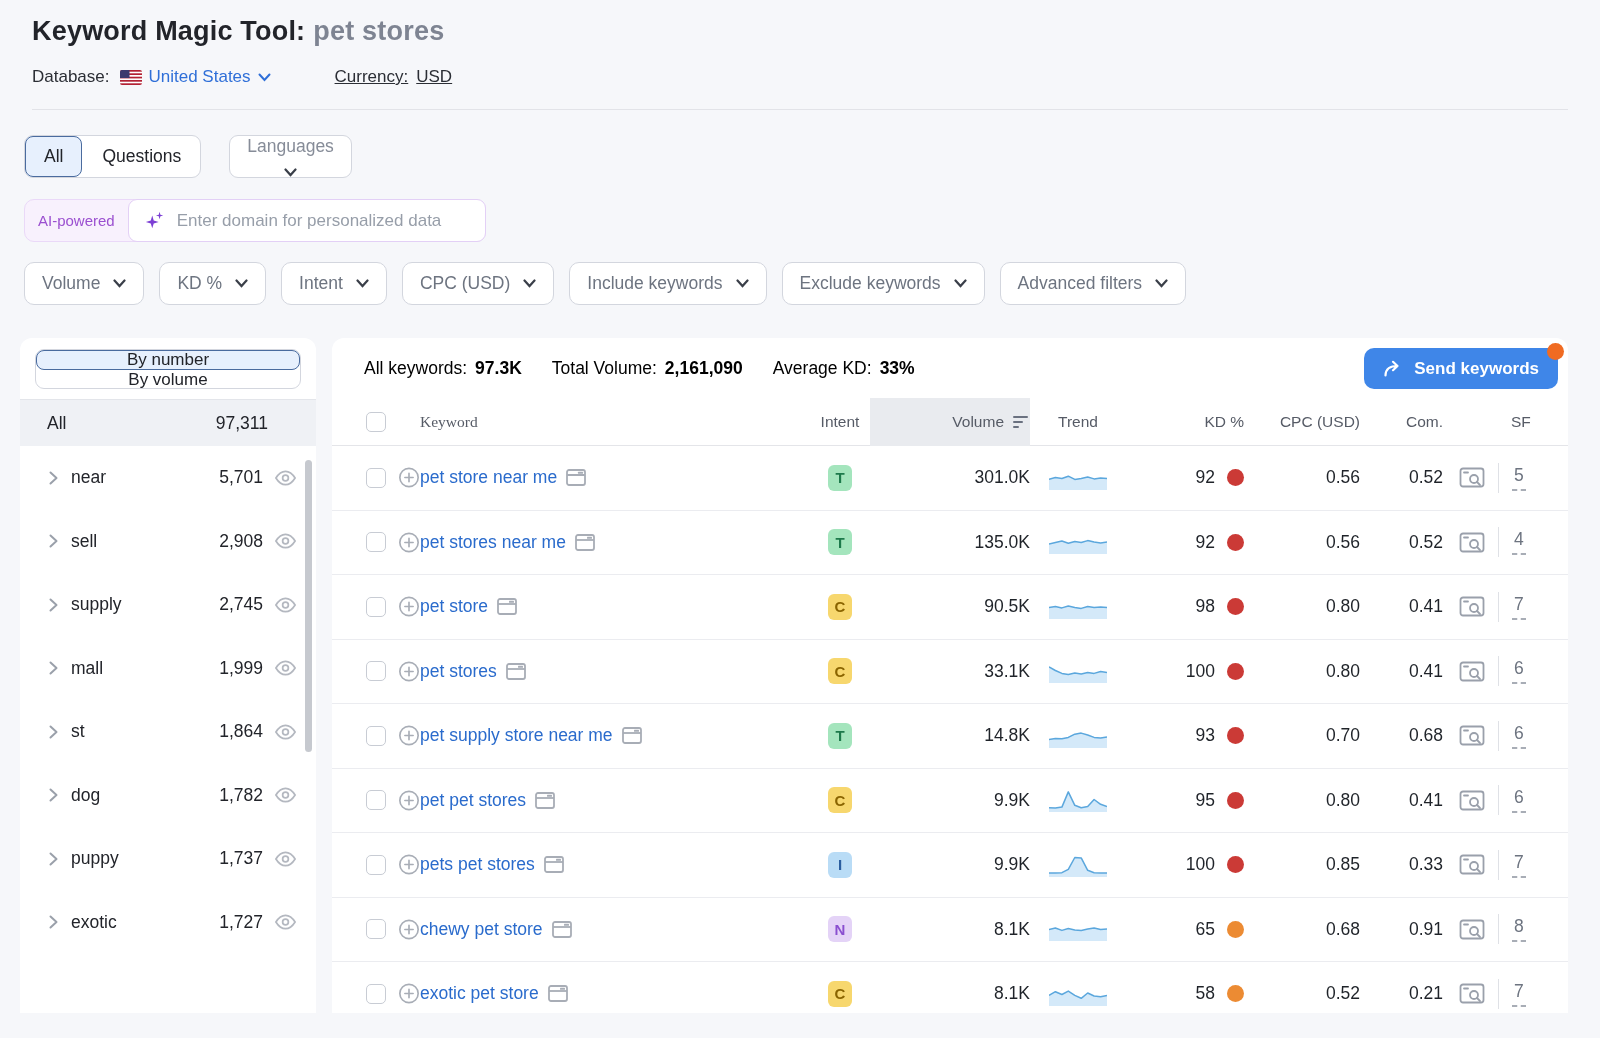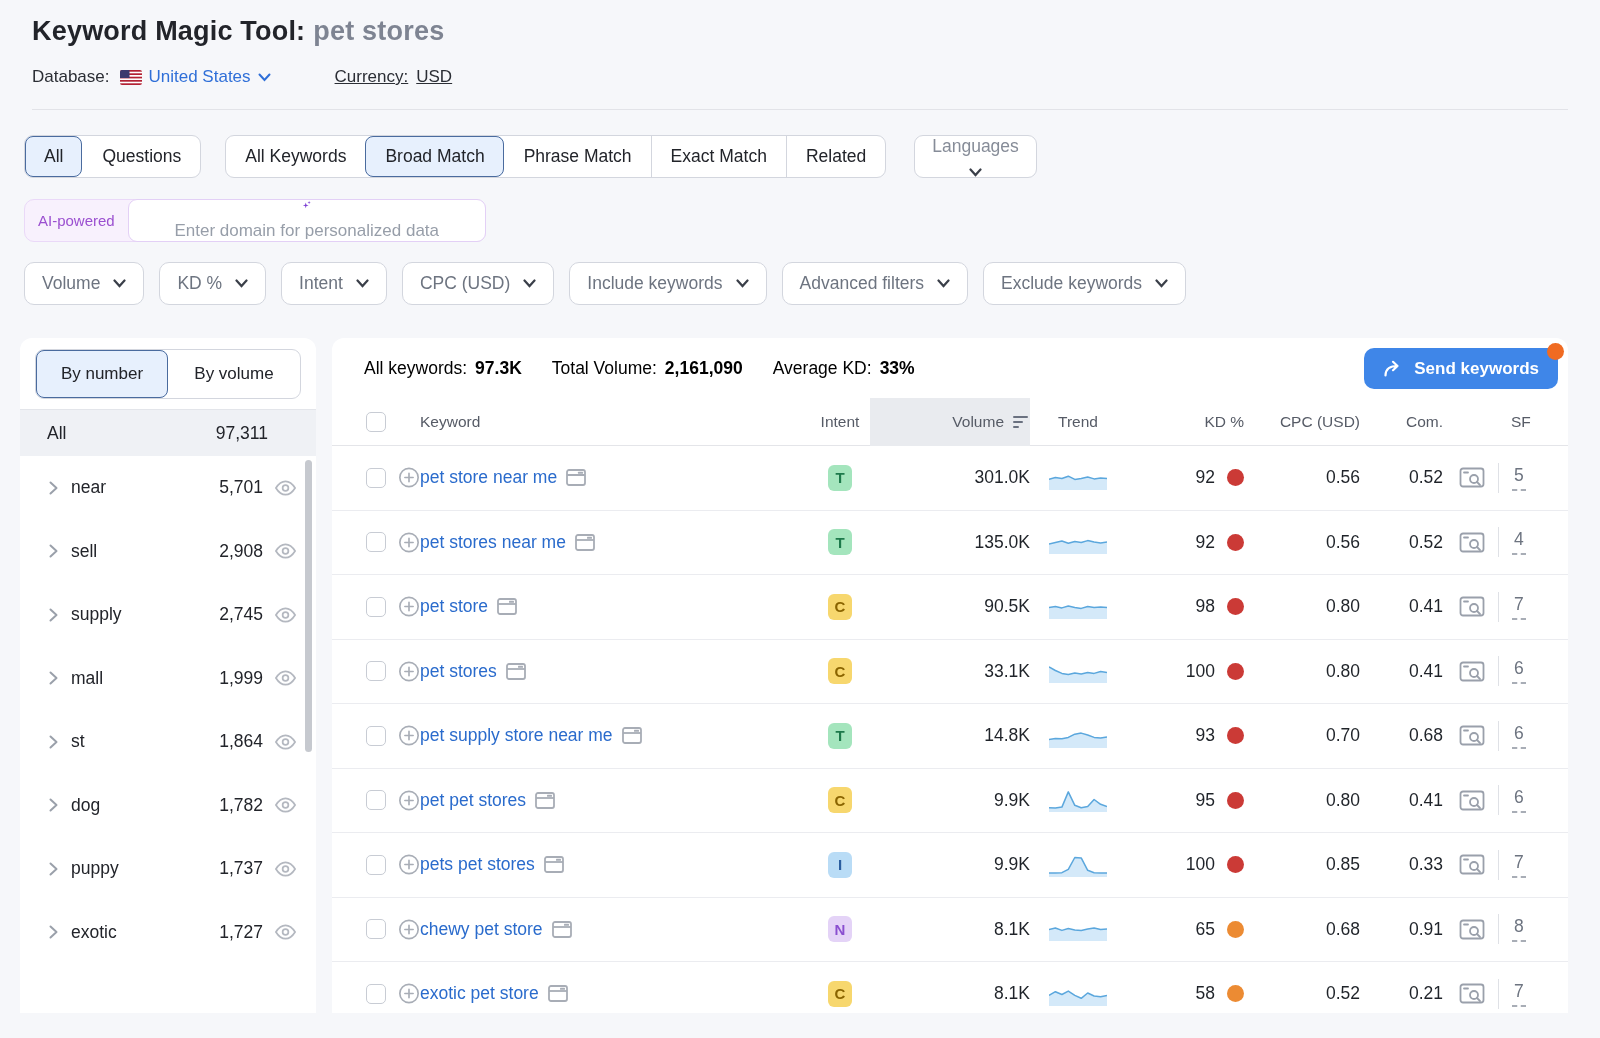--- a/index.html
+++ b/index.html
@@ -30,35 +30,35 @@
   .seg .tab.active + .tab { border-left-color:transparent; }
   .lang-btn { height:43px; margin-left:28px; padding:0 17px; background:#fff; border:1px solid #d3d6de;
               border-radius:9px; color:#868c98; font-size:17.5px; font-family:inherit;
               display:flex; align-items:center; gap:11px; cursor:pointer;flex-direction:column; }
 
   
   .ai-row { margin:21px 0 0 24px; display:inline-flex; align-items:center; height:43px;
             background:#f8f1fd; border:1px solid #ead9f8; border-radius:10px; padding-left:13px; }
   .ai-badge { color:#9b50d0; font-size:15px; margin-right:13px; }
   .ai-input { display:flex; align-items:center; gap:11px; background:#fff; border:1px solid #e3d0f6;
-              border-radius:9px; height:43px; padding:0 15px; width:358px; margin:-1px -1px -1px 0;flex-direction:column; }
+              border-radius:9px; height:43px; padding:0 15px; width:358px; margin:-1px -1px -1px 0; }
   .ai-ph { color:#979ea9; font-size:17px; }
 
   
   .filters-row { display:flex; gap:15px; margin:20px 0 0 24px; }
   .chip { height:43px; border:1px solid #d3d6de; border-radius:10px; background:#fff; color:#6d7480;
           font-size:17.5px; font-family:inherit; display:flex; align-items:center; gap:13px;
           padding:0 17px; cursor:pointer; white-space:nowrap; }
 
   
   .content { display:flex; gap:16px; margin-top:33px; padding:0 32px 0 20px; height:675px; }
 
   
   .sidebar { width:296px; background:#fff; border-radius:12px 12px 0 0; position:relative; overflow:hidden; flex:none; }
-  .side-toggle { margin:11px 15px 10px 15px; display:flex; border:1px solid #d3d6de; border-radius:9px; height:50px; }
+  .side-toggle { margin:11px 15px 10px 15px; display:flex; border:1px solid #d3d6de; border-radius:9px; height:40px;flex-direction:column; }
   .side-toggle .tab { flex:1; display:flex; align-items:center; justify-content:center; font-size:17px; cursor:pointer; }
   .side-toggle .tab.active { background:#e7f0fd; outline:1.5px solid #4a6b9e; outline-offset:-1px; border-radius:8px; }
   .all-row { display:flex; align-items:center; height:47px; background:#eff1f5; border-top:1px solid #e3e5ea;
              padding:0 48px 0 27px; font-size:17.5px; }
   .all-count { margin-left:auto; }
   .side-list { }
   .side-item { display:flex; align-items:center; height:63.5px; padding:0 19px 0 28px; font-size:17.5px; cursor:pointer; }
   .si-label { margin-left:12px; }
   .si-count { margin-left:auto; }
   .side-item .eye, .all-row .eye { margin-left:11px; }
@@ -72,21 +72,21 @@
   .send-btn { position:absolute; top:10px; right:10px; height:41px; padding:0 19px; background:#3f86e8;
               border:none; border-radius:10px; color:#fff; font-size:17px; font-weight:700; font-family:inherit;
               display:flex; align-items:center; gap:10px; cursor:pointer; }
   .send-dot { position:absolute; top:-5px; right:-6px; width:17px; height:17px; border-radius:50%; background:#f06b22; }
 
   
   .tgrid { display:grid; grid-template-columns:20px 34px 390px 60px 160px 96px 118px 116px 83px 1fr;
            padding-left:34px; align-items:center; }
   .thead { height:48px; color:#565b66; font-size:15.5px; border-bottom:1px solid #e4e5e9; }
   .thead .h { display:flex; align-items:center; }
-  .h-keyword { grid-column:3; }
+  .h-keyword { grid-column:3;font-family:Liberation Serif, serif; }
   .h-intent { grid-column:4; justify-content:center; }
   .h-vol { grid-column:5; height:48px; background:#e9ebef; justify-content:flex-end; gap:9px; padding-right:2px; }
   .h-trend { grid-column:6; justify-content:center; }
   .h-kd { grid-column:7; justify-content:flex-end; }
   .h-cpc { grid-column:8; justify-content:flex-end; }
   .h-com { grid-column:9; justify-content:flex-end; }
   .h-sf { grid-column:10; padding-left:68px; }
   .sort-icon { display:inline-flex; flex-direction:column; gap:2.5px; align-items:flex-start; }
   .sort-icon i { display:block; height:2.5px; background:#6a7180; border-radius:1px; }
 
@@ -148,27 +148,20 @@
   </div>
   <div class="hdr-divider"></div>
 </div>
 
 
 <div class="tabs-row">
   <div class="seg" id="scope-group">
       <div class="tab active">All</div>
       <div class="tab">Questions</div>
     </div>
-  <div class="seg" id="match-group">
-      <div class="tab">All Keywords</div>
-      <div class="tab active">Broad Match</div>
-      <div class="tab">Phrase Match</div>
-      <div class="tab">Exact Match</div>
-      <div class="tab">Related</div>
-    </div>
   <button class="lang-btn">
     <span>Languages</span>
     <svg width="13" height="9" viewBox="0 0 13 9">
         <path d="M1.5 1.5 L6.5 7 L11.5 1.5" fill="none" stroke="#3a3f49" stroke-width="2.2" stroke-linecap="round"></path>
       </svg>
   </button>
 </div>
 
 
 <div class="ai-row">
@@ -208,27 +201,27 @@
         <path d="M1.5 1.5 L6.5 7 L11.5 1.5" fill="none" stroke="#3a3f49" stroke-width="2.2" stroke-linecap="round"></path>
       </svg>
     </button>
     <button class="chip">
       <span>Include keywords</span>
       <svg width="13" height="9" viewBox="0 0 13 9">
         <path d="M1.5 1.5 L6.5 7 L11.5 1.5" fill="none" stroke="#3a3f49" stroke-width="2.2" stroke-linecap="round"></path>
       </svg>
     </button>
     <button class="chip">
-      <span>Advanced filters</span>
+      <span>Exclude keywords</span>
       <svg width="13" height="9" viewBox="0 0 13 9">
         <path d="M1.5 1.5 L6.5 7 L11.5 1.5" fill="none" stroke="#3a3f49" stroke-width="2.2" stroke-linecap="round"></path>
       </svg>
     </button>
     <button class="chip">
-      <span>Exclude keywords</span>
+      <span>Advanced filters</span>
       <svg width="13" height="9" viewBox="0 0 13 9">
         <path d="M1.5 1.5 L6.5 7 L11.5 1.5" fill="none" stroke="#3a3f49" stroke-width="2.2" stroke-linecap="round"></path>
       </svg>
     </button>
   </div>
 
 
 <div class="content">
 
   <aside class="sidebar">

